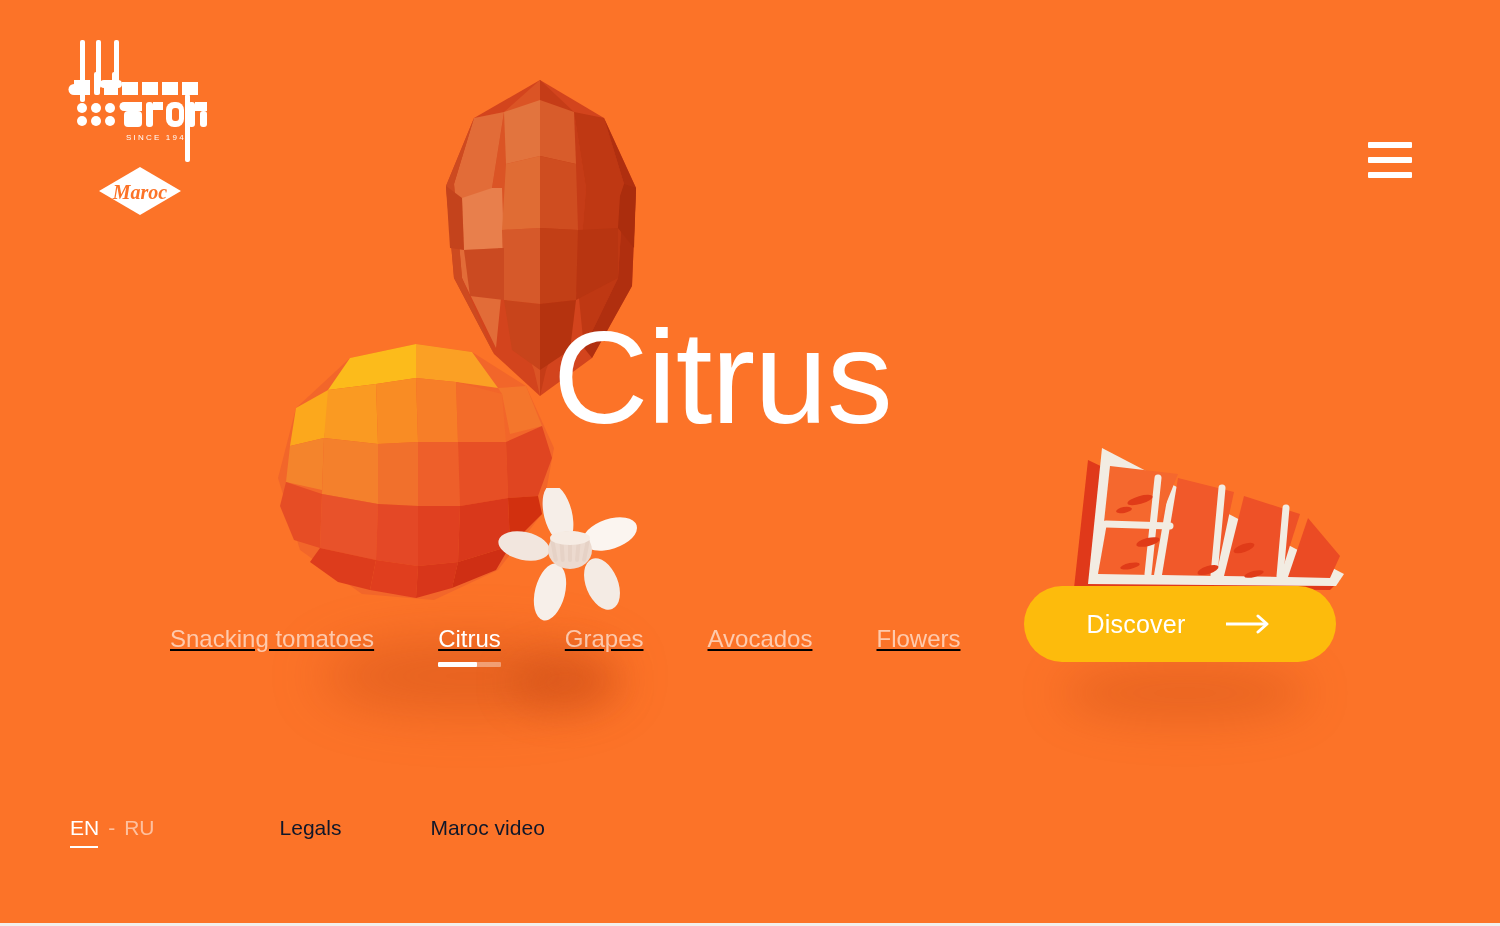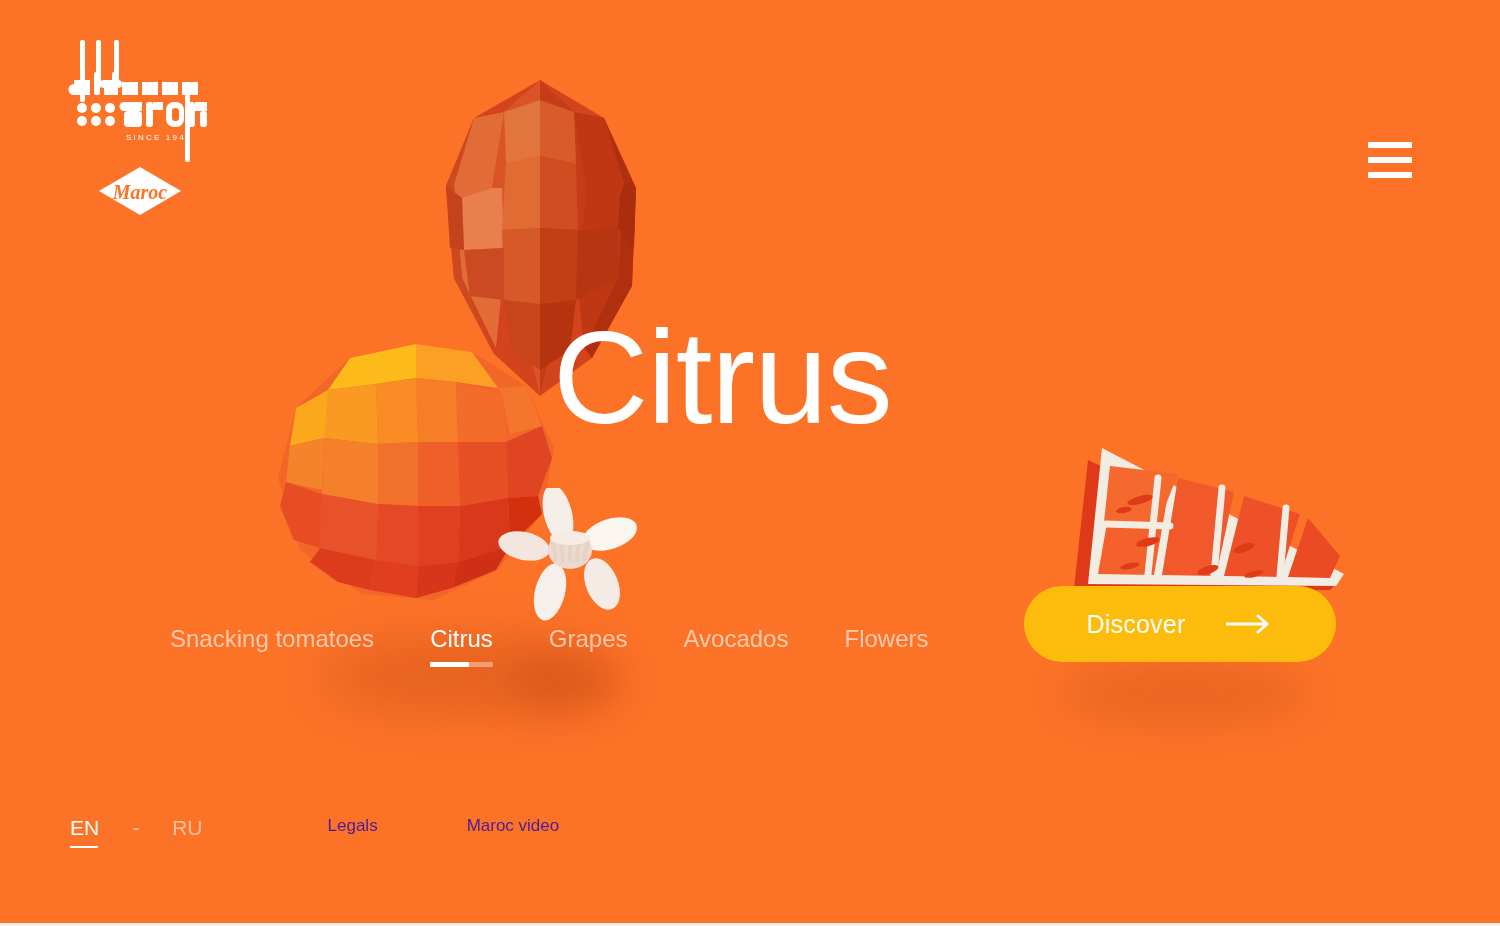--- a/index.html
+++ b/index.html
@@ -65,22 +65,23 @@
     position:absolute; left:553px; top:312px;
     font-size:132px; line-height:1;
     font-weight:300; letter-spacing:-1px;
     color:#ffffff;
     white-space:nowrap;
   }
 
   
   .cat-nav{
     position:absolute; left:170px; top:622px;
-    display:flex; align-items:flex-start; gap:0;
+    display:flex; align-items:flex-start; gap:8px;
     white-space:nowrap;
+    text-decoration:underline;
   }
   .cat-item{
     position:relative;
     font-size:24px; line-height:34px;
     color:rgba(255,255,255,0.62);
     margin-right:56px;
     cursor:pointer;
     padding-bottom:0;
   }
   .cat-item:last-child{ margin-right:8px; }
@@ -109,36 +110,36 @@
   .discover-label{
     font-size:25px; color:#ffffff; letter-spacing:0.2px;
   }
   .discover-arrow{ display:block; }
 
   
   .footer{
     position:absolute; left:70px; bottom:86px;
     display:flex; align-items:flex-start;
   }
-  .lang-group{ display:flex; align-items:baseline; position:relative;gap:24px; }
+  .lang-group{ display:flex; align-items:baseline; position:relative; }
   .lang{
     font-size:21px; color:rgba(255,255,255,0.55); cursor:pointer;
     position:relative;
   }
   .lang.active{ color:#ffffff; }
   .lang-underline{
     position:absolute; left:0; top:30px;
     width:28px; height:2px; background:#ffffff;
   }
   .lang-sep{
     font-size:21px; color:rgba(255,255,255,0.55);
     margin:0 9px;
   }
   .footer-link{
-    font-size:17px; color:#4c1d95; cursor:pointer;
+    font-size:21px; color:#0f172a; cursor:pointer;
   }
   .footer-link.legals{ margin-left:125px; }
   .footer-link.replay{ margin-left:89px; }
 </style>
 </head>
 <body>
 
 <div id="stage" style="background: rgb(252, 115, 40);">
 
   <div class="art">

